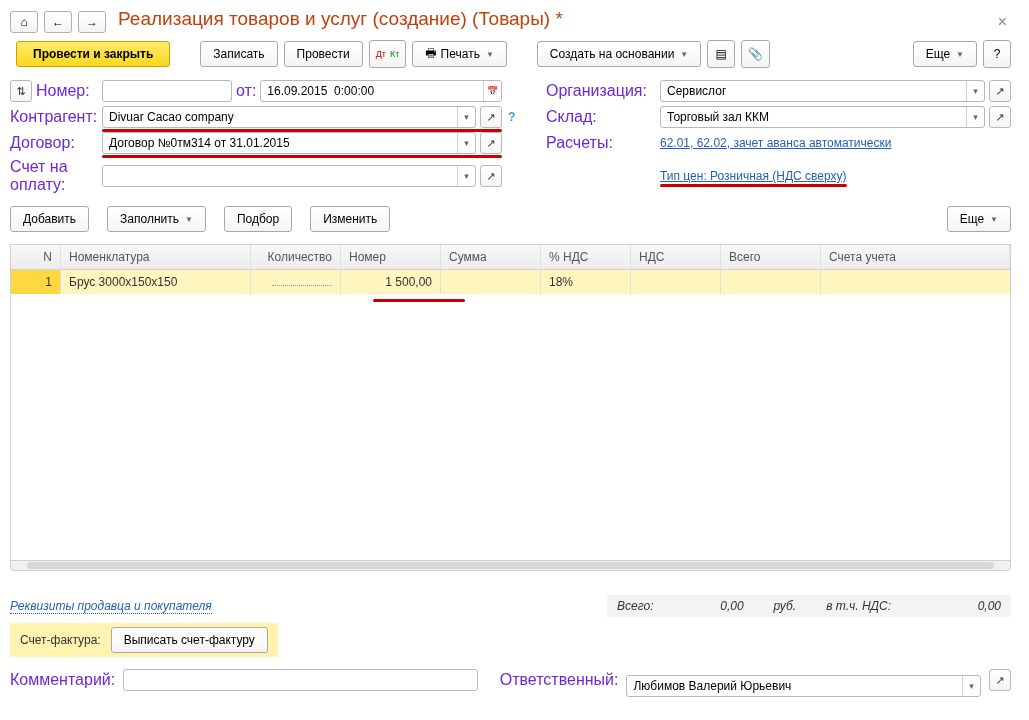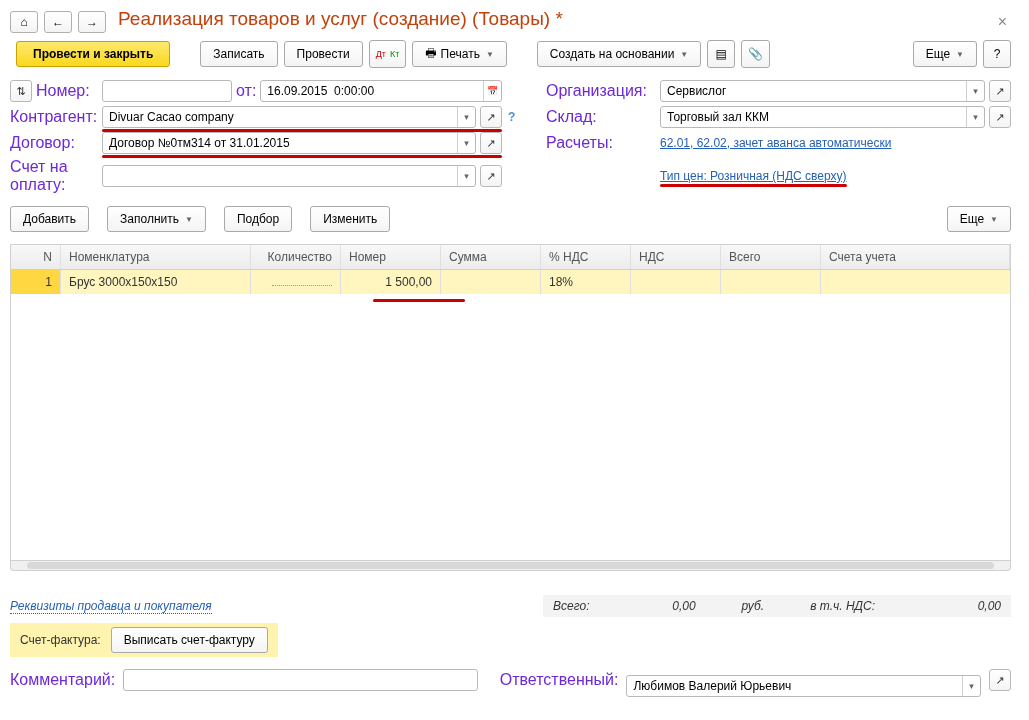--- a/index.html
+++ b/index.html
@@ -39,21 +39,21 @@
 .c-total { width: 100px; text-align: right; }
 .c-acc { flex: 1; text-align: right; }
 .grid-row { display: flex; background: #fff6bf; }
 .grid-row.sel .gc:first-child, .grid-row.sel .c-n { background: #ffd740; }
 .grid-body { height: 290px; overflow: auto; background: #fff; }
 .dotted-cell { border-bottom: 1px dotted #999; display: inline-block; width: 60px; }
 .acc-link { color: #2560b8; text-decoration: underline; }
 .hscroll { height: 10px; background: #f0f0f0; border: 1px solid #d0d0d0; border-top: none; border-radius: 0 0 4px 4px; position: relative; }
 .hscroll .thumb { position: absolute; left: 16px; right: 16px; top: 1px; bottom: 1px; background: #d8d8d8; border-radius: 4px; }
 .footer-row { display: flex; align-items: center; gap: 10px; margin-top: 24px; font-style: italic; }
-.totals-box { margin-left: auto; background: #f3f3f3; padding: 4px 10px; display: flex; gap: 46px; align-items: center; font-size: 12px; }
+.totals-box { margin-left: auto; background: #f3f3f3; padding: 4px 10px; display: flex; gap: 30px; align-items: center; font-size: 12px; }
 .invoice-box { display: inline-flex; align-items: center; gap: 10px; background: #fff3b0; padding: 4px 10px; margin-top: 6px; }
 .bottom-row { display: flex; align-items: center; gap: 8px; margin-top: 6px; }
 .red-mark { position: absolute; height: 3px; background: #c00; border-radius: 2px; }
 .num-row { display: flex; align-items: center; gap: 4px; }
 .help-q { color: #4a90d9; font-weight: bold; cursor: pointer; }
 </style>
 </head>
 <body>
 
 

